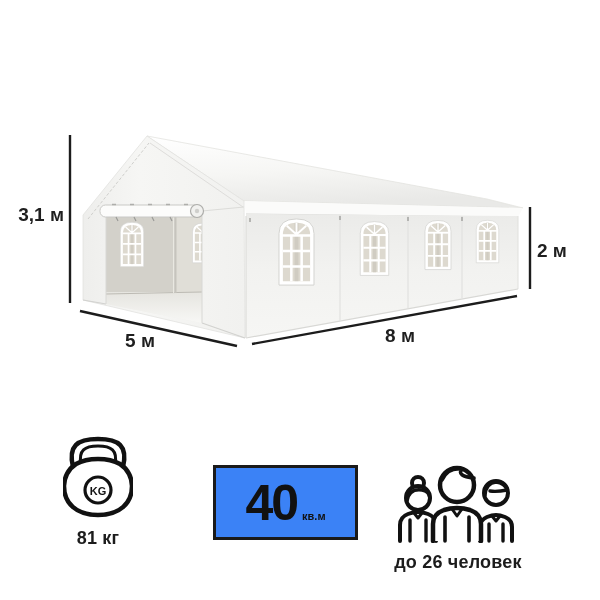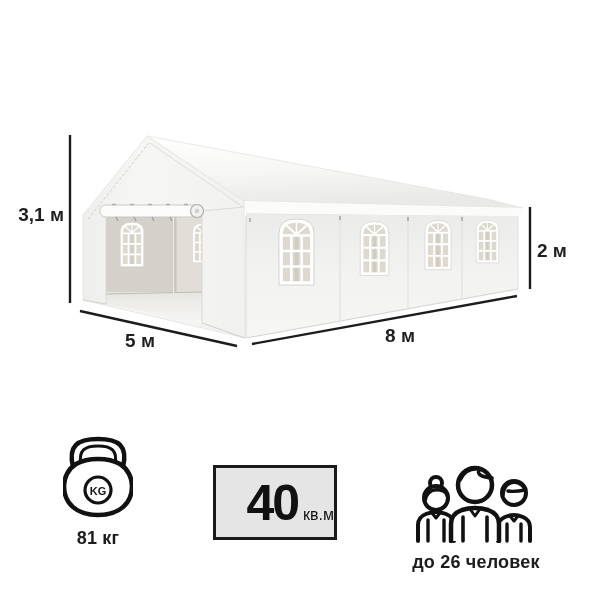--- a/index.html
+++ b/index.html
@@ -7,32 +7,32 @@
     position:relative;width:600px;height:600px;background:#ffffff;overflow:hidden;
     font-family:"Liberation Sans", sans-serif;
   }
   #tent-svg{position:absolute;left:0;top:0;}
   .dim-label{
     font-family:"Liberation Sans", sans-serif;
     font-weight:700;font-size:19px;fill:#1f1f1f;
   }
   .spec{position:absolute;text-align:center;}
   .spec-weight{left:38px;top:435px;width:120px;}
-  .spec-capacity{left:404px;top:461px;width:144px;}
+  .spec-capacity{left:386px;top:461px;width:144px;}
   .spec-label{
     font-size:18px;font-weight:700;color:#1c1c1c;margin-top:5px;letter-spacing:.2px;
   }
   .area-badge{
-    position:absolute;left:213px;top:465px;width:124px;height:75px;
-    border:3px solid #1a1a1a;box-sizing:border-box;background:#e5e5e5;
-    display:flex;align-items:center;justify-content:flex-end;
+    position:absolute;left:213px;top:465px;width:145px;height:75px;
+    border:3px solid #1a1a1a;box-sizing:border-box;background:#3b82f6;
+    display:flex;align-items:center;justify-content:center;
   }
   .area-inner{display:flex;align-items:baseline;gap:5px;}
   .area-value{font-size:50px;font-weight:700;line-height:1;letter-spacing:-2px;color:#111;}
-  .area-unit{font-size:16px;font-weight:400;color:#111;}
+  .area-unit{font-size:11px;font-weight:700;color:#111;}
   .kg-text{font-family:"Liberation Sans",sans-serif;font-weight:700;font-size:11px;fill:#111;}
 </style>
 </head>
 <body>
 
 <div id="stage">
 
   <svg id="tent-svg" width="600" height="450" viewBox="0 0 600 450">
     <defs>
       <linearGradient id="gRoof" x1="0" y1="0" x2="0.25" y2="1">

